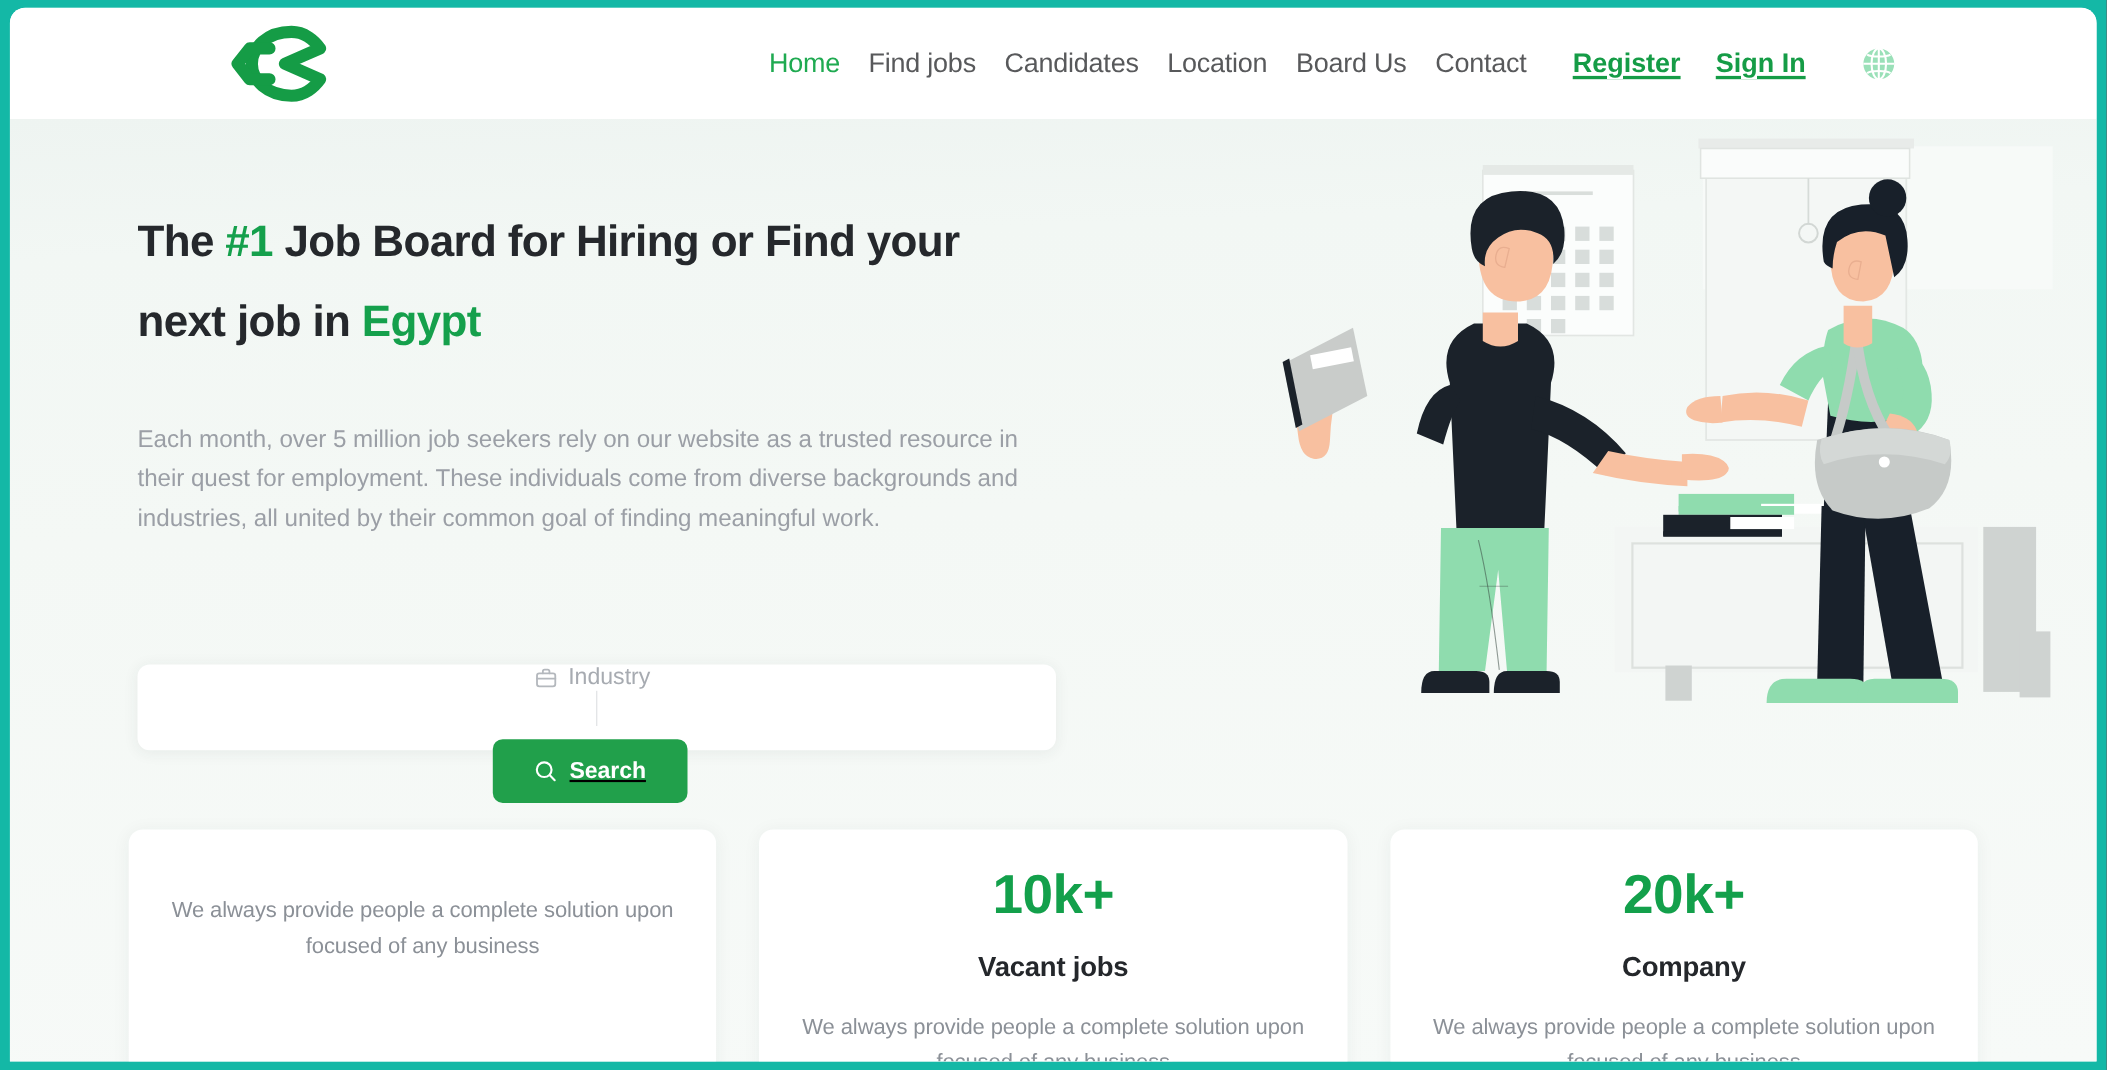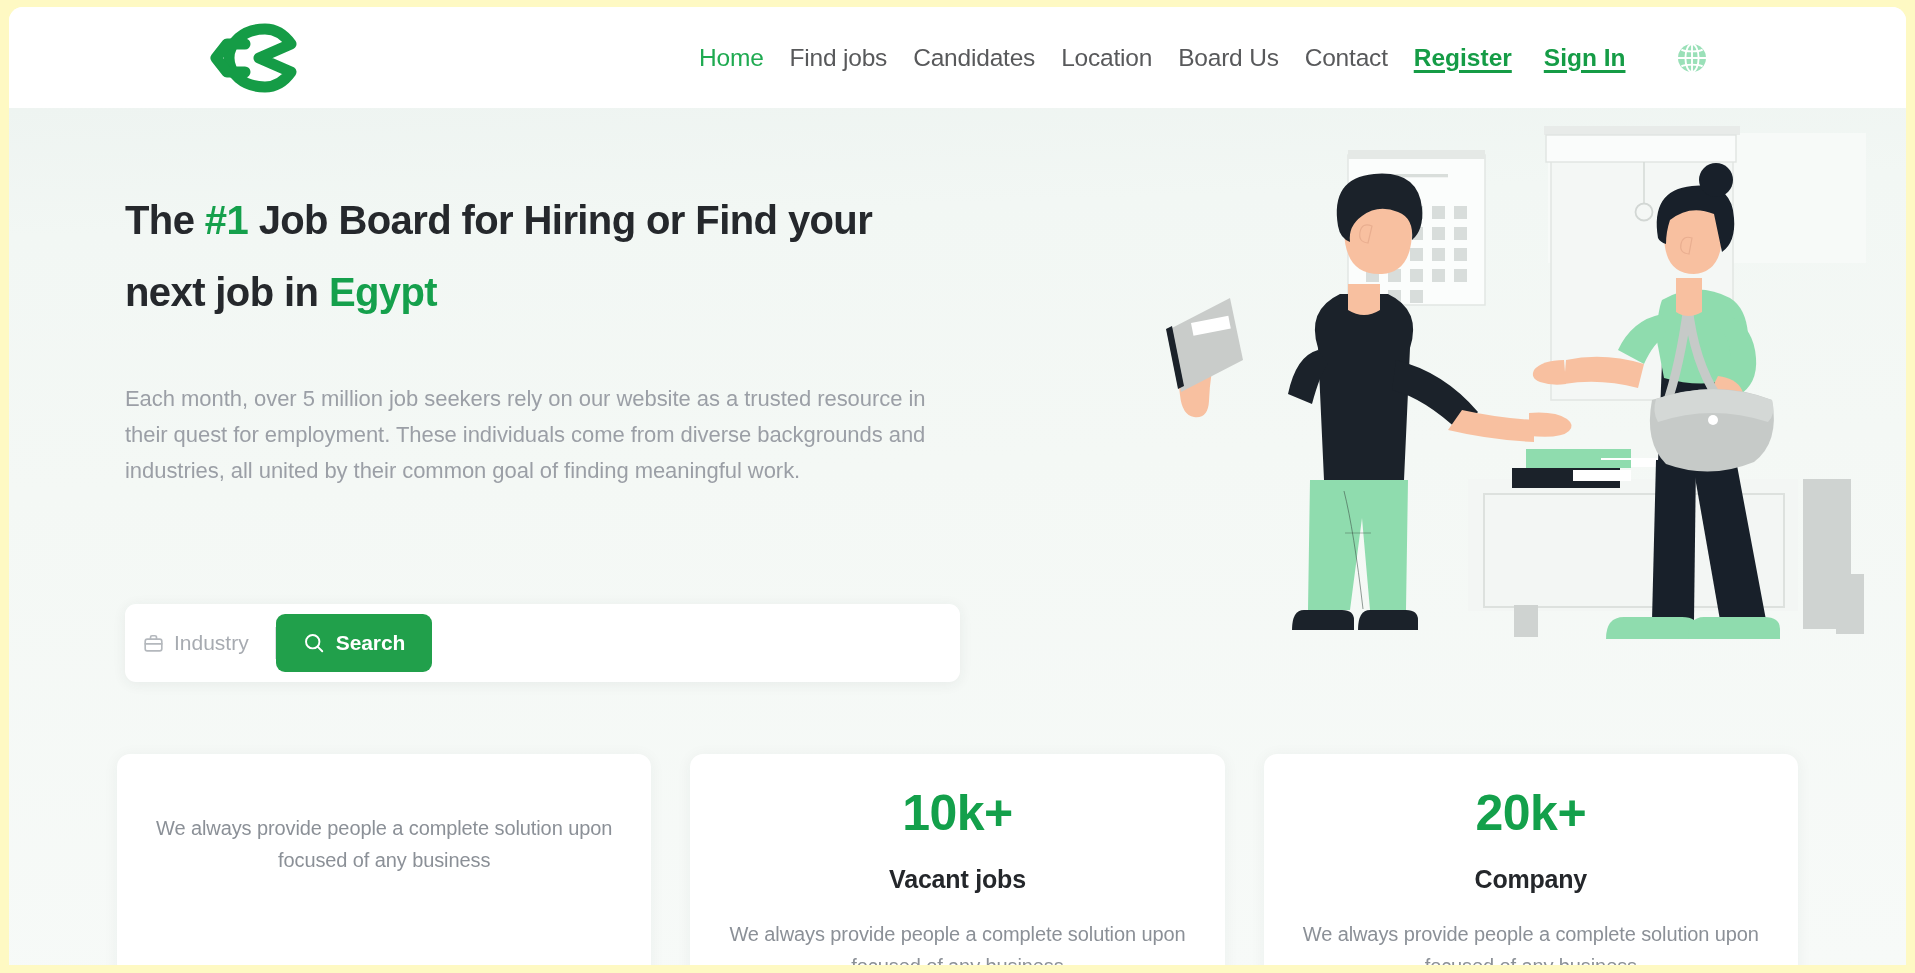--- a/index.html
+++ b/index.html
@@ -12,21 +12,21 @@
     width: 1915px;
     height: 973px;
     overflow: hidden;
     font-family: "Liberation Sans", sans-serif;
   }
 
   
   #browser-frame {
     position: absolute;
     inset: 0;
-    background: #fef9c3;
+    background: #14b8a6;
   }
   #page-surface {
     position: absolute;
     left: 9px;
     top: 7px;
     width: 1897px;
     height: 958px;
     border-radius: 14px 14px 0 0;
     overflow: hidden;
     background: #ffffff;
@@ -70,21 +70,21 @@
   .nav-auth {
     font-size: 24.5px;
     font-weight: bold;
     color: #159c46;
     text-decoration: underline;
     text-underline-offset: 4px;
     text-decoration-thickness: 2.5px;
     white-space: nowrap;
     cursor: pointer;
   }
-  #nav-register { }
+  #nav-register { margin-left: 16px; }
   #nav-signin { margin-left: 6px; }
   #language-globe {
     margin-left: 24px;
     width: 34px;
     height: 34px;
     display: block;
     cursor: pointer;
   }
 
   
@@ -142,20 +142,21 @@
     left: 116px;
     top: 496px;
     width: 835px;
     height: 78px;
     background: #ffffff;
     border-radius: 11px;
     box-shadow: 0 2px 14px rgba(40, 60, 50, 0.07);
     z-index: 20;
     display: flex;
     align-items: center;
+    flex-direction: column;
   }
   .search-field {
     display: flex;
     align-items: center;
     height: 100%;
     cursor: text;
   }
   #industry-field { padding-left: 18px; width: 132px; }
   #location-field { padding-left: 16px; flex: 1; }
   .field-icon {
@@ -171,32 +172,33 @@
     color: #a7abb1;
     white-space: nowrap;
   }
   #field-divider {
     width: 1px;
     height: 32px;
     background: #dcdfe2;
     flex: 0 0 auto;
   }
   #search-button {
-    margin: 0 13px 0 0;
-    width: 156px;
+    margin: 12px 13px 0 0;
+    width: 177px;
     height: 58px;
     background: #21a04b;
     border: none;
     border-radius: 9px;
     display: flex;
     align-items: center;
     justify-content: center;
     gap: 11px;
     cursor: pointer;
     flex: 0 0 auto;
+    text-decoration: underline;
   }
   #search-button-icon { width: 22px; height: 22px; color: #ffffff; display: block; }
   #search-button-label {
     font-size: 21px;
     font-weight: bold;
     color: #ffffff;
     letter-spacing: -0.1px;
   }
 
   

